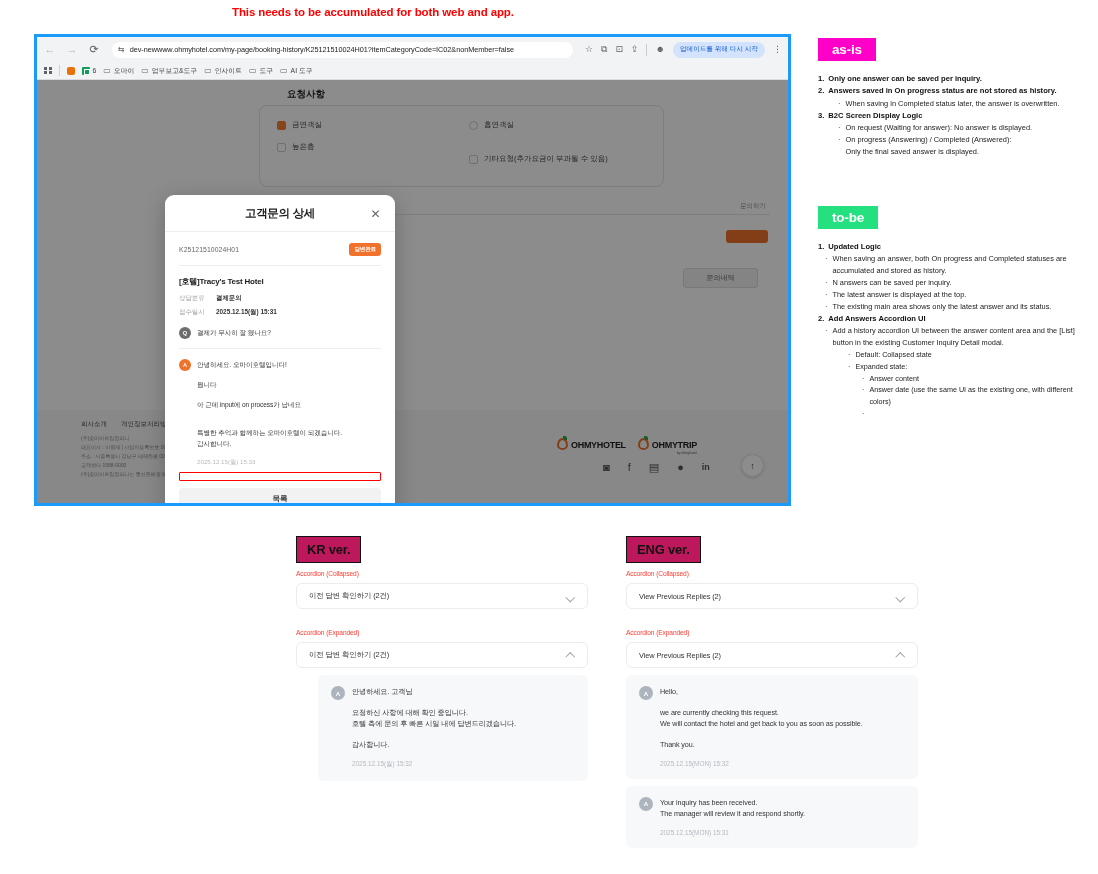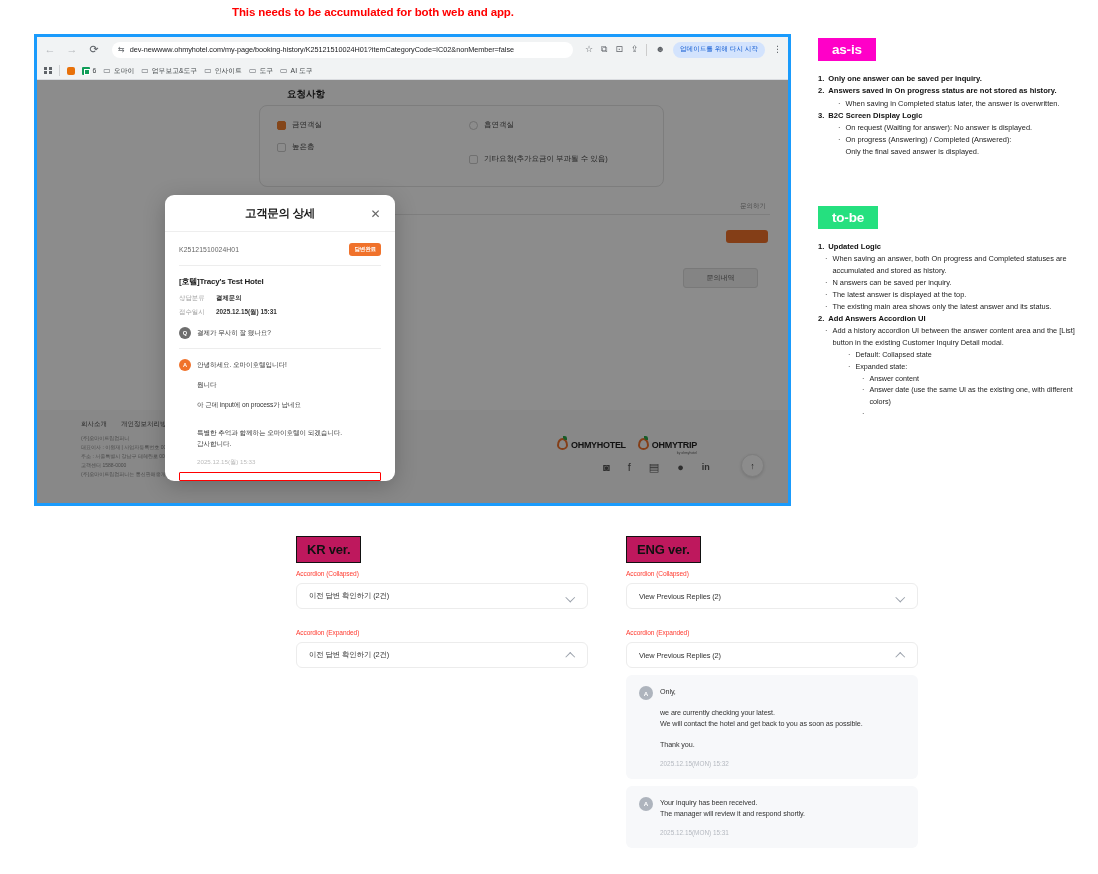--- a/index.html
+++ b/index.html
@@ -431,20 +431,21 @@
           <div class="gap"></div>
           <p>아 근데 input에 on process가 남네요</p>
           <div class="gap"></div>
           <div class="gap"></div>
           <p>특별한 추억과 함께하는 오마이호텔이 되겠습니다.</p>
           <p>감사합니다.</p>
           <div class="ans-date">2025.12.15(월) 15:33</div>
         </div>
       </div>
       <div class="red-slot"></div>
+      <div class="list-btn">목록</div>
     </div>
   </div>
 </div>
 
 <div class="spec">
 
   <span class="tag asis">as-is</span>
   <ol>
     <li class="lv1">
         <span class="num">1.</span>
@@ -540,20 +541,34 @@
   </div>
 
   <div style="height:20px"></div>
 
   <div class="mock-label">Accordion (Expanded)</div>
   <div class="acc-head">
     <span class="label">이전 답변 확인하기 (2건)</span>
     <span class="chev up"></span>
   </div>
   <div class="acc-body mock-body-indent">
+    <div class="hist-card">
+      <div class="hist-row">
+        <span class="hist-av">A</span>
+        <div class="hist-text">
+          <p>안녕하세요. 고객님</p>
+          <div class="spacer"></div>
+          <p>요청하신 사항에 대해 확인 중입니다.</p>
+          <p>호텔 측에 문의 후 빠른 시일 내에 답변드리겠습니다.</p>
+          <div class="spacer"></div>
+          <p>감사합니다.</p>
+          <div class="hist-date">2025.12.15(월) 15:32</div>
+        </div>
+      </div>
+    </div>
   </div>
 </div>
 
 <div class="ver-box" style="left:626px; top:536px;">ENG ver.</div>
 
 <div class="mock-col" style="left:626px; top:570px;">
   <div class="mock-label">Accordion (Collapsed)</div>
   <div class="acc-head">
     <span class="label">View Previous Replies (2)</span>
     <span class="chev"></span>
@@ -564,23 +579,23 @@
   <div class="mock-label">Accordion (Expanded)</div>
   <div class="acc-head">
     <span class="label">View Previous Replies (2)</span>
     <span class="chev up"></span>
   </div>
   <div class="acc-body">
     <div class="hist-card">
       <div class="hist-row">
         <span class="hist-av">A</span>
         <div class="hist-text">
-          <p>Only,</p>
+          <p>Hello,</p>
           <div class="spacer"></div>
-          <p>we are currently checking your latest.</p>
+          <p>we are currently checking this request.</p>
           <p>We will contact the hotel and get back to you as soon as possible.</p>
           <div class="spacer"></div>
           <p>Thank you.</p>
           <div class="hist-date">2025.12.15(MON) 15:32</div>
         </div>
       </div>
     </div>
     <div class="hist-card">
       <div class="hist-row">
         <span class="hist-av">A</span>

